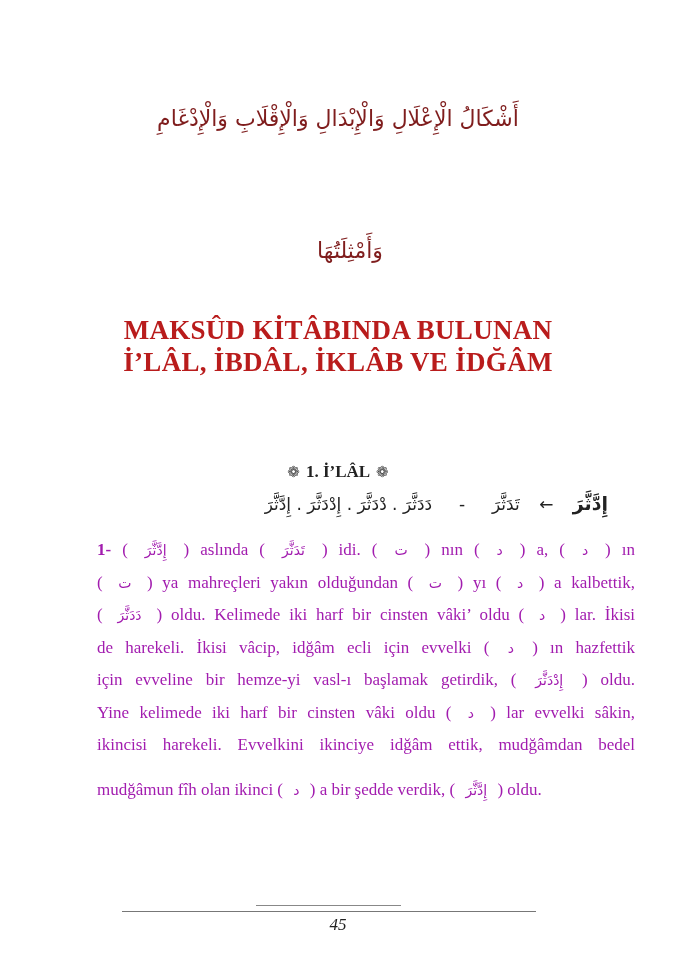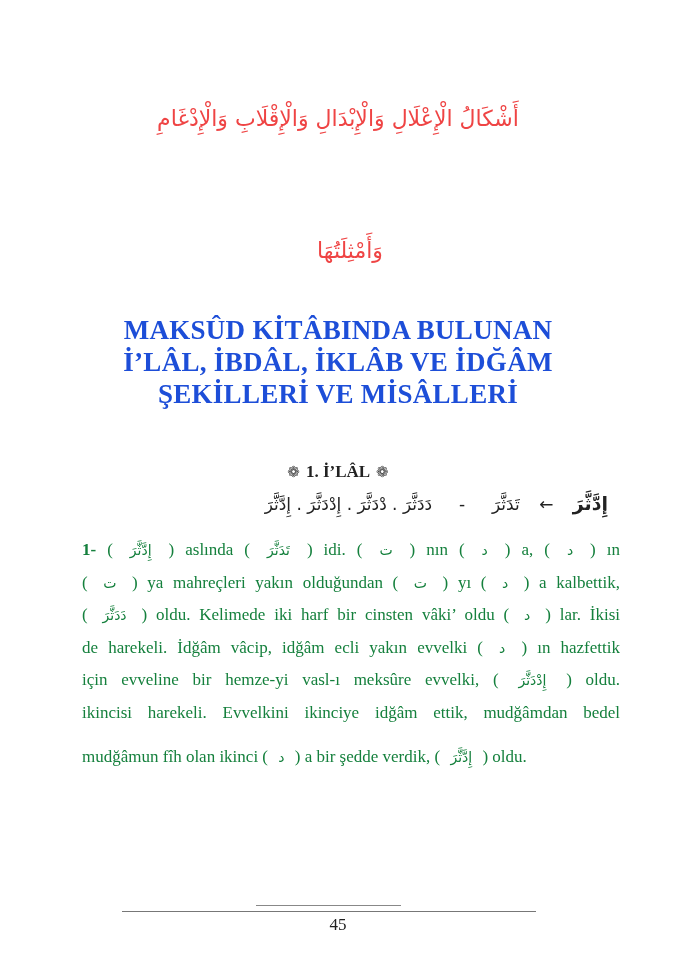--- a/index.html
+++ b/index.html
@@ -1,50 +1,49 @@
 <!DOCTYPE html>
 <html><head>
 <meta charset="utf-8">
 <style>
   html, body { margin:0; padding:0; background:#ffffff; }
   body { width:676px; height:960px; position:relative; overflow:hidden; color:#222; font-family:"Liberation Serif", "DejaVu Serif", serif; }
   .page { position:absolute; left:0; top:0; width:676px; height:960px; background:#fff; }
-  .ar { direction:rtl; unicode-bidi:bidi-override; font-family:"DejaVu Sans", "Liberation Serif", serif; color:#ef4444; text-align:center; position:absolute; left:0; width:676px; }
+  .ar { direction:rtl; unicode-bidi:bidi-override; font-family:"DejaVu Sans", "Liberation Serif", serif; color:#7f1d1d; text-align:center; position:absolute; left:0; width:676px; }
   .ar-title-1 { top:106px; font-size:22px; }
   .ar-title-2 { top:184px; font-size:22px; }
   .ar-title-3 { top:238px; font-size:22px;padding-left:12px; }
-  .title { position:absolute; left:0; width:676px; top:314px; text-align:center; font-weight:bold; font-size:27px; line-height:32px; letter-spacing:0.3px; color:#1d4ed8; }
+  .title { position:absolute; left:0; width:676px; top:314px; text-align:center; font-weight:bold; font-size:27px; line-height:32px; letter-spacing:0.3px; color:#b91c1c; }
   .title div { white-space:nowrap; }
   .section-head { position:absolute; top:462px; left:0; width:676px; text-align:center; font-weight:bold; font-size:17px; color:#222; }
   .section-head .orn { font-weight:normal; font-size:15px; color:#444; margin:0 6px; }
   .ex-line { position:absolute; top:492px; right:68px; direction:rtl; font-family:"DejaVu Sans", serif; font-size:17px; color:#222; white-space:nowrap;text-align:right; }
   .ex-line .bold { font-weight:bold; font-size:19px; }
   .ex-line .arrow { font-family:"DejaVu Sans", sans-serif; margin:0 14px; direction:ltr; display:inline-block; }
   .ex-line .gap { display:inline-block; width:16px; }
-  .body { position:absolute; left:82px; width:538px; top:534px; font-size:17px; line-height:32.5px; text-align:justify; color:#15803d; }
+  .body { position:absolute; left:97px; width:538px; top:534px; font-size:17px; line-height:32.5px; text-align:justify; color:#a21caf; }
   .line { display:block; white-space:nowrap; text-align:justify; text-align-last:justify; }
   .line.last { text-align-last:left;margin-top:12px; }
   .arw { font-family:"DejaVu Sans", serif; font-size:14px; display:inline-block; padding:0 6px; direction:rtl; unicode-bidi:isolate; }
   .num { font-weight:bold; }
   .rule-short { position:absolute; left:256px; top:905px; width:145px; height:1px; background:#888; }
   .rule { position:absolute; left:122px; top:911px; width:414px; height:1px; background:#777; }
-  .page-no { position:absolute; left:0; width:676px; top:915px; text-align:center; font-size:17px; color:#222; }
+  .page-no { position:absolute; left:0; width:676px; top:915px; text-align:center; font-size:17px; color:#222;font-style:italic; }
 </style>
 </head>
 <body>
 
 <div class="page">
 
   <div class="ar ar-title-1">أَشْكَالُ الْإِعْلَالِ وَالْإِبْدَالِ وَالْإِقْلَابِ وَالْإِدْغَامِ</div>
   <div class="ar ar-title-3">وَأَمْثِلَتُهَا</div>
 
   <div class="title">
     <div>MAKSÛD KİTÂBINDA BULUNAN</div>
     <div>İ’LÂL, İBDÂL, İKLÂB VE İDĞÂM</div>
-    <div>ŞEKİLLERİ VE MİSÂLLERİ</div>
   </div>
 
   <div class="section-head">
     <span class="orn">❁</span><span>1. İ’LÂL</span><span class="orn">❁</span>
   </div>
 
   <div class="ex-line">
     <span class="bold">إِدَّثَّرَ</span>
     <span class="arrow">←</span>
     <span>تَدَثَّرَ</span>
@@ -54,25 +53,26 @@
     <span>دَدَثَّرَ . دْدَثَّرَ . إِدْدَثَّرَ . إِدَّثَّرَ</span>
   </div>
 
   <div class="body">
     <span class="line"><span class="num">1-</span> <span>( </span><span class="arw">إِدَّثَّرَ</span><span> ) aslında ( </span><span class="arw">تَدَثَّرَ</span><span> ) idi. ( </span><span class="arw">ت</span><span> ) nın ( </span><span class="arw">د</span><span> ) a, ( </span><span class="arw">د</span><span> ) ın</span></span>
 
     <span class="line"><span>( </span><span class="arw">ت</span><span> ) ya mahreçleri yakın olduğundan ( </span><span class="arw">ت</span><span> ) yı ( </span><span class="arw">د</span><span> ) a kalbettik,</span></span>
 
     <span class="line"><span>( </span><span class="arw">دَدَثَّرَ</span><span> ) oldu. Kelimede iki harf bir cinsten vâki’ oldu ( </span><span class="arw">د</span><span> ) lar. İkisi</span></span>
 
-    <span class="line"><span>de harekeli. İdğâm vâcip, idğâm ecli yakın evvelki ( </span><span class="arw">د</span><span> ) ın hazfettik</span></span>
+    <span class="line"><span>de harekeli. İkisi vâcip, idğâm ecli için evvelki ( </span><span class="arw">د</span><span> ) ın hazfettik</span></span>
 
 
-    <span class="line"><span>için evveline bir hemze-yi vasl-ı meksûre evvelki, ( </span><span class="arw">إِدْدَثَّرَ</span><span> ) oldu.</span></span>
+    <span class="line"><span>için evveline bir hemze-yi vasl-ı başlamak getirdik, ( </span><span class="arw">إِدْدَثَّرَ</span><span> ) oldu.</span></span>
 
+    <span class="line"><span>Yine kelimede iki harf bir cinsten vâki oldu ( </span><span class="arw">د</span><span> ) lar evvelki sâkin,</span></span>
 
     <span class="line"><span>ikincisi harekeli. Evvelkini ikinciye idğâm ettik, mudğâmdan bedel</span></span>
 
     <span class="line last"><span>mudğâmun fîh olan ikinci ( </span><span class="arw">د</span><span> ) a bir şedde verdik, ( </span><span class="arw">إِدَّثَّرَ</span><span> ) oldu.</span></span>
   </div>
 
   <div class="rule-short"></div>
   <div class="rule"></div>
   <div class="page-no">45</div>
 </div>

